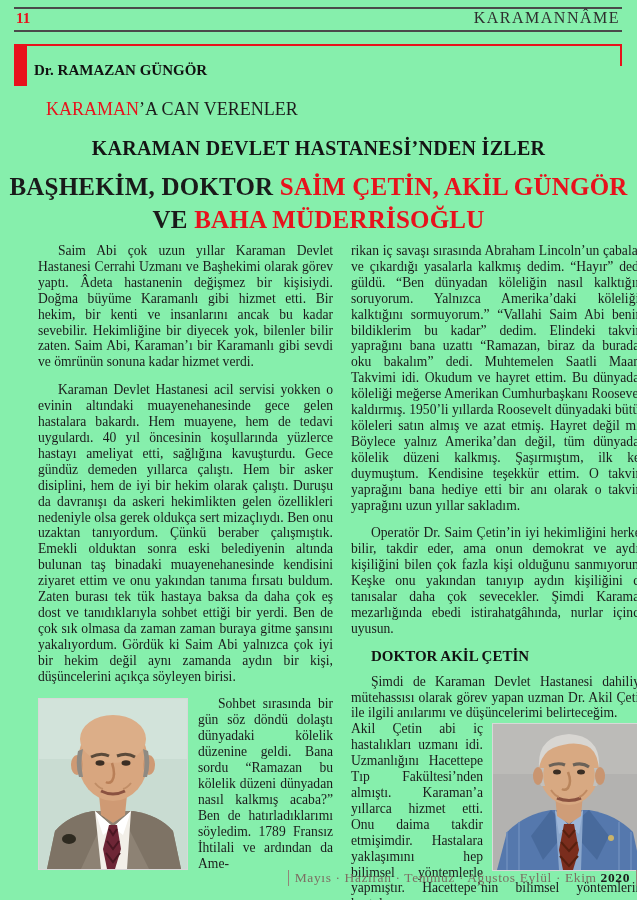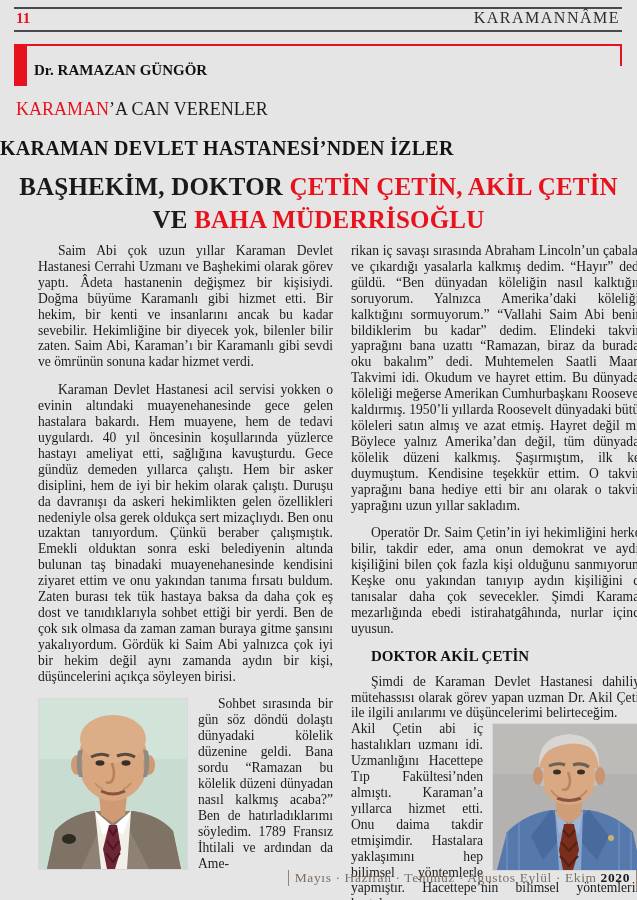--- a/index.html
+++ b/index.html
@@ -1,39 +1,39 @@
 <!DOCTYPE html>
 <html><head>
 <meta charset="utf-8">
 <style>
   html,body { margin:0; padding:0; background:#fff; }
   .page {
-    position:relative; width:637px; height:900px; background:#e5e5e5;
+    position:relative; width:637px; height:900px; background:#86efac;
     font-family:"Liberation Serif", serif; color:#1c1c1c; overflow:hidden;
   }
   
   .rule { position:absolute; left:14px; right:15px; border-top:2px solid #4a4a4a; height:0; }
   .rule-top { top:7px; }
   .rule-mid { top:30px; border-top-width:2px; }
   .header-row {
     position:absolute; top:9px; left:16px; right:17px;
     display:flex; justify-content:space-between; align-items:baseline;
   }
   .page-number { color:#e8121c; font-weight:bold; font-size:15px; }
   .masthead { color:#2e2e2e; font-size:16px; letter-spacing:1.5px; }
   
   .author-box { position:absolute; top:44px; left:14px; right:15px; height:40px;
     border-top:2px solid #e8121c; }
   .author-redbar { position:absolute; left:0; top:0; width:13px; height:40px; background:#e8121c; }
   .author-tick { position:absolute; right:0; top:0; width:2px; height:20px; background:#e8121c; }
   .author-name { margin-left:20px; padding-top:16px; font-weight:bold; font-size:15px; color:#111; }
   
   .kicker { position:absolute; top:99px; left:16px; font-size:18px; color:#1c1c1c; }
-  .kicker .red { color:#e8121c; }
-  .subtitle { position:absolute; top:137px; left:0; right:0; text-align:left;
+  .kicker .red { color:#e8121c;margin-left:30px; }
+  .subtitle { position:absolute; top:137px; left:0; right:0; text-align:center;
     font-weight:bold; font-size:20px; color:#141414; letter-spacing:0.3px; }
   .headline { position:absolute; top:170px; left:0; right:0; text-align:center;
     font-weight:bold; font-size:25px; line-height:33px; color:#1a1a1a; letter-spacing:0.2px; }
   .headline .red { color:#e8121c; }
   
   .columns { position:absolute; top:243px; left:14px; width:608px; display:flex; gap:18px;margin-left:24px; }
   .col { width:298px; font-size:13.6px; line-height:15.9px; text-align:justify; color:#1b1b1b; }
   .para { text-indent:20px; margin:0 0 12px 0; }
   .para.noindent { text-indent:0; }
   .para.tight { margin-bottom:0; }
@@ -69,21 +69,21 @@
     <div class="author-name">Dr. RAMAZAN GÜNGÖR</div>
   </div>
 
   <div class="kicker">
     <span class="red">KARAMAN</span><span>’A CAN VERENLER</span>
   </div>
 
   <div class="subtitle">KARAMAN DEVLET HASTANESİ’NDEN İZLER</div>
 
   <div class="headline">
-    <div><span>BAŞHEKİM, DOKTOR </span><span class="red">ÇETİN ÇETİN, AKİL ÇETİN</span></div>
+    <div><span>BAŞHEKİM, DOKTOR </span><span class="red">SAİM ÇETİN, AKİL GÜNGÖR</span></div>
     <div><span>VE </span><span class="red">BAHA MÜDERRİSOĞLU</span></div>
   </div>
 
   <div class="columns">
 
     <div class="col">
       <p class="para">Saim Abi çok uzun yıllar Karaman Devlet Hastanesi Cerrahi Uzmanı ve Başhekimi olarak görev yaptı. Âdeta hastanenin değişmez bir kişisiydi. Doğma büyüme Karamanlı gibi hizmet etti. Bir hekim, bir kenti ve insanlarını ancak bu kadar sevebilir. Hekimliğine bir diyecek yok, bilenler bilir zaten. Saim Abi, Karaman’ı bir Karamanlı gibi sevdi ve ömrünün sonuna kadar hizmet verdi.</p>
       <p class="para">Karaman Devlet Hastanesi acil servisi yokken o evinin altındaki muayenehanesinde gece gelen hastalara bakardı. Hem muayene, hem de tedavi uygulardı. 40 yıl öncesinin koşullarında yüzlerce hastayı ameliyat etti, sağlığına kavuşturdu. Gece gündüz demeden yıllarca çalıştı. Hem bir asker disiplini, hem de iyi bir hekim olarak çalıştı. Duruşu da davranışı da askeri hekimlikten gelen özellikleri nedeniyle olsa gerek oldukça sert mizaçlıydı. Ben onu uzaktan tanıyordum. Çünkü beraber çalışmıştık. Emekli olduktan sonra eski belediyenin altında bulunan taş binadaki muayenehanesinde kendisini ziyaret ettim ve onu yakından tanıma fırsatı buldum. Zaten burası tek tük hastaya baksa da daha çok eş dost ve tanıdıklarıyla sohbet ettiği bir yerdi. Ben de çok sık olmasa da zaman zaman buraya gitme şansını yakalıyordum. Gördük ki Saim Abi yalnızca çok iyi bir hekim değil aynı zamanda aydın bir kişi, düşüncelerini açıkça söyleyen birisi.</p>
       <div class="para tight">
         <span class="photo photo1">

